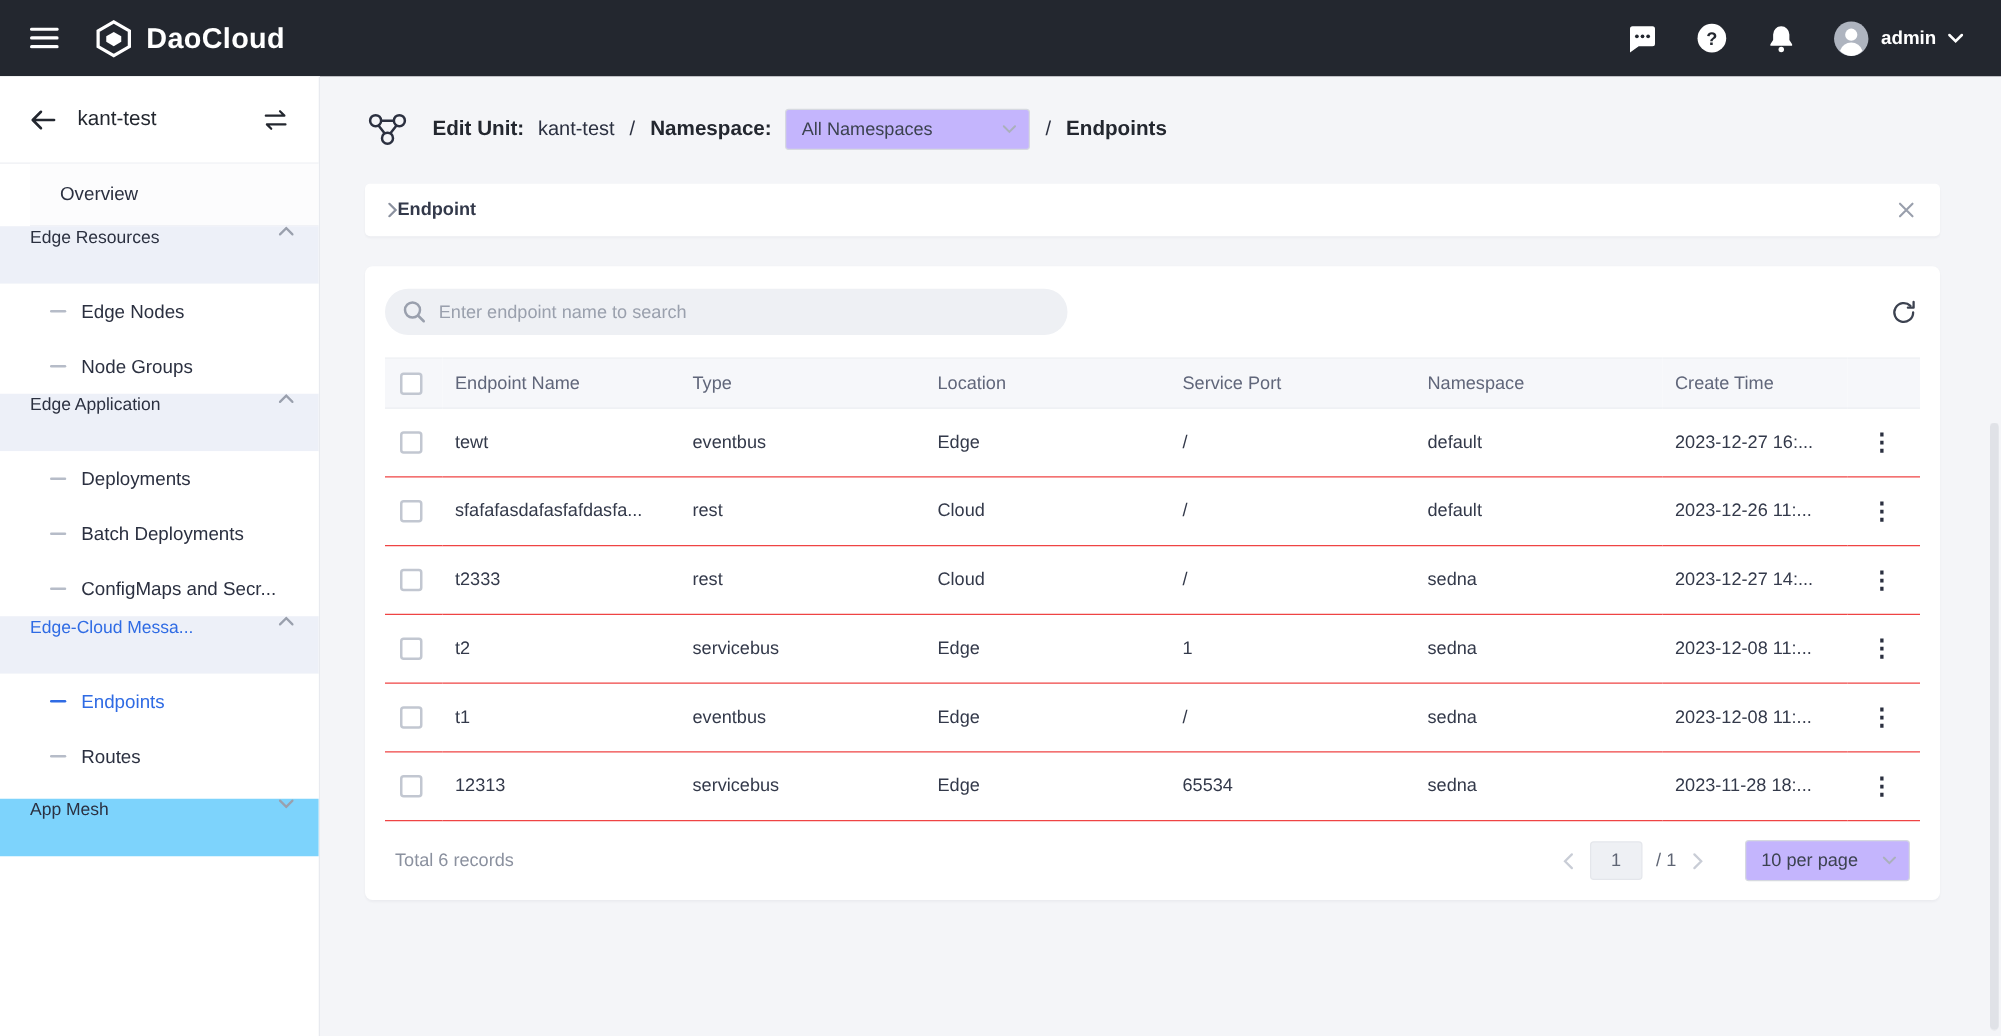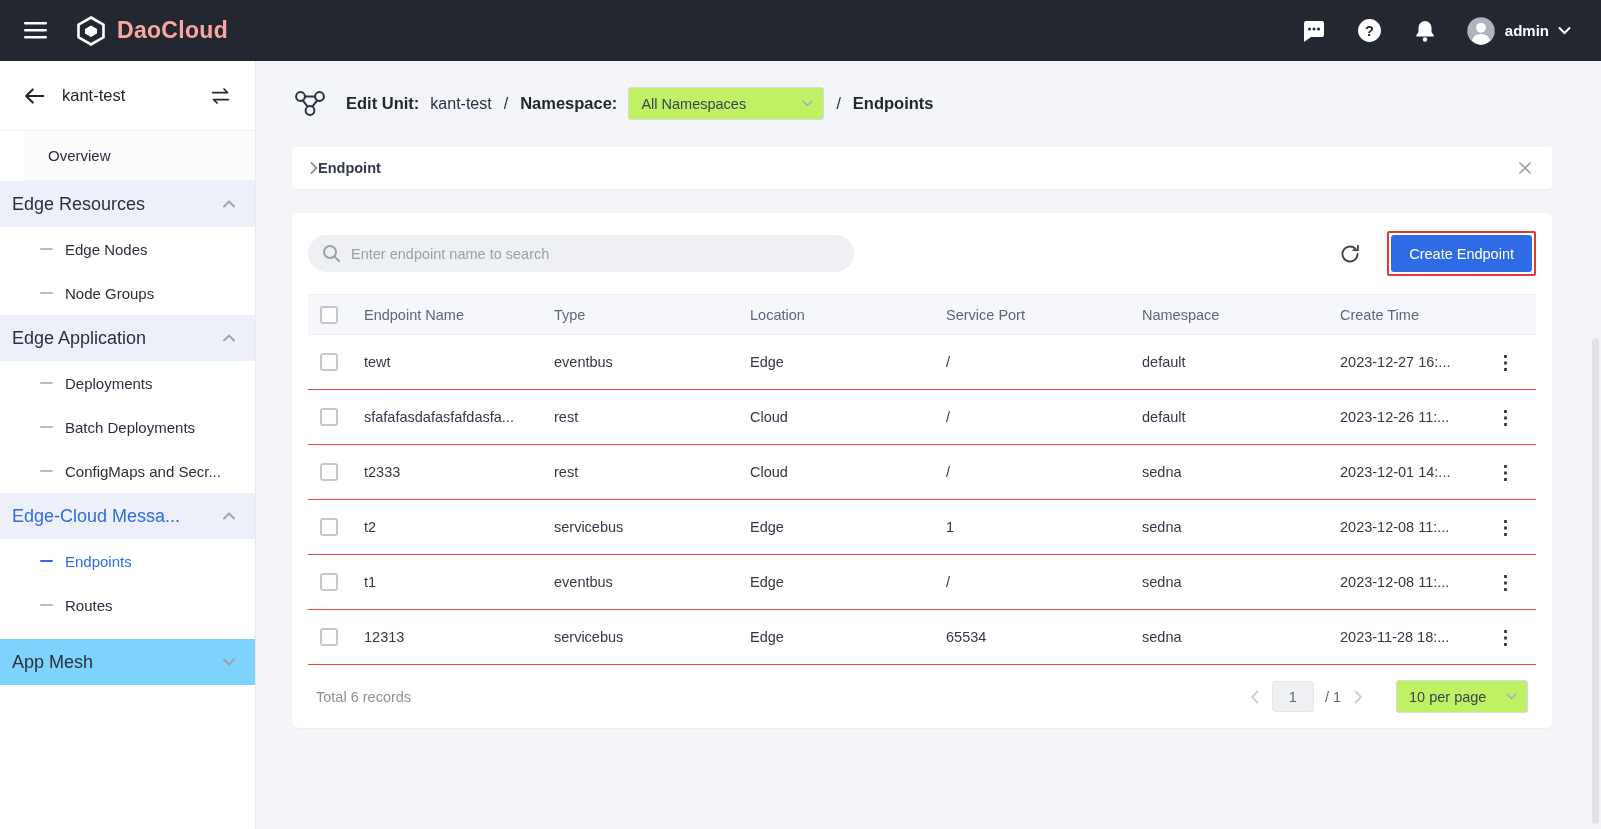--- a/index.html
+++ b/index.html
@@ -8,49 +8,49 @@
     font-family: "Liberation Sans", sans-serif;
     background: #f4f5f8; color: #2b3040;
   }
   button { font-family: inherit; }
 
   
   .topbar { height: 61px; background: #23272f; display: flex; align-items: center; justify-content: space-between; padding: 0 30px 0 22px; }
   .tb-left { display: flex; align-items: center; gap: 26px; }
   .icon-btn { background: none; border: none; padding: 2px; cursor: pointer; display: flex; align-items: center; }
   .brand { display: flex; align-items: center; gap: 10px; cursor: pointer; }
-  .brand-name { color: #fca5a5; font-size: 23px; font-weight: bold; letter-spacing: .3px; }
+  .brand-name { color: #ffffff; font-size: 23px; font-weight: bold; letter-spacing: .3px; }
   .tb-right { display: flex; align-items: center; gap: 27px; }
   .user { display: flex; align-items: center; gap: 9px; cursor: pointer; }
   .user-name { color: #fff; font-size: 15px; font-weight: bold; }
 
   
   .layout { display: flex; height: 768px; }
 
   
   .sidebar { width: 256px; flex-shrink: 0; background: #fff; border-right: 1px solid #e8eaef; overflow: hidden; }
   .side-head { height: 70px; display: flex; align-items: center; gap: 15px; padding: 0 22px; border-bottom: 1px solid #eef0f4; }
   .unit-title { flex: 1; font-size: 16.5px; color: #23272f; }
   .side-item { height: 50px; display: flex; align-items: center; padding: 0 24px; font-size: 15px; cursor: pointer; border-bottom: 1px solid #f1f2f6; background: #fcfcfd; margin-left: 24px; }
-  .side-section { height: 46px; background: #edf0f8; display: flex; align-items: center; justify-content: space-between; padding: 0 20px 0 12px; font-size: 18px; cursor: pointer; }
+  .side-section { height: 46px; background: #edf0f8; display: flex; align-items: flex-start; justify-content: space-between; padding: 0 20px 0 24px; font-size: 14px; cursor: pointer; }
   .side-section.active-section .sec-label { color: #2f6be4; }
   .side-child { height: 44px; display: flex; align-items: center; gap: 12px; padding: 0 24px 0 40px; font-size: 15px; cursor: pointer; background: #fff; }
   .dash { width: 13px; height: 2px; background: #b6bcc8; border-radius: 1px; flex-shrink: 0; }
   .side-child.active { color: #2f6be4; }
   .side-child.active .dash { background: #2f6be4; }
   .section-gap { height: 12px; background: #fff; }
 
   
   main { flex: 1; padding: 26px 56px 0 36px; position: relative; }
   .page-head { display: flex; align-items: center; gap: 11px; }
   .unit-icon { margin-right: 7px; display: flex; }
   .bc-strong { font-weight: bold; font-size: 16.5px; color: #23272f; }
   .bc-text { font-size: 16px; color: #2b3040; }
   .bc-sep { font-size: 16px; color: #2b3040; margin: 0 1px; }
-  .select { display: flex; align-items: center; justify-content: space-between; gap: 8px; background: #bef264; border: 1px solid #d6d9e0; border-radius: 3px; height: 33px; padding: 0 10px 0 12px; font-size: 14.5px; color: #3c4250; cursor: pointer; }
+  .select { display: flex; align-items: center; justify-content: space-between; gap: 8px; background: #c4b5fd; border: 1px solid #d6d9e0; border-radius: 3px; height: 33px; padding: 0 10px 0 12px; font-size: 14.5px; color: #3c4250; cursor: pointer; }
   .ns-select { width: 196px; }
 
   .panel { margin-top: 27px; background: #fff; border-radius: 4px; height: 42px; display: flex; align-items: center; gap: 0; padding: 0 18px; box-shadow: 0 1px 2px rgba(31,35,41,.04); }
   .panel-title { font-size: 14.5px; font-weight: bold; color: #33394a; }
   .panel-close { margin-left: auto; }
 
   .card { margin-top: 24px; background: #fff; border-radius: 6px; padding: 18px 16px 0; box-shadow: 0 1px 2px rgba(31,35,41,.04); }
   .toolbar { display: flex; align-items: center; justify-content: space-between; }
   .search { position: relative; width: 546px; }
   .search input { width: 100%; height: 37px; border: none; outline: none; background: #eef0f4; border-radius: 19px; padding: 0 16px 0 43px; font-size: 14.5px; color: #2b3040; font-family: inherit; }
@@ -287,23 +287,20 @@
           </span>
           <input type="text" placeholder="Enter endpoint name to search" style="">
         </div>
         <div class="tools">
           <button class="icon-btn">
             <svg width="22" height="22" viewBox="0 0 24 24">
                 <path d="M20.2 12a8.2 8.2 0 1 1-2.4-5.8" fill="none" stroke="#3c4250" stroke-width="2" stroke-linecap="round"></path>
                 <path d="M20.6 2.8v5h-5" fill="none" stroke="#3c4250" stroke-width="2" stroke-linecap="round" stroke-linejoin="round"></path>
               </svg>
           </button>
-          <div class="hl-box">
-            <button class="btn-primary">Create Endpoint</button>
-          </div>
         </div>
       </div>
 
       <table>
         <colgroup>
           <col class="col-check">
             <col class="col-name">
             <col class="col-type">
             <col class="col-loc">
             <col class="col-port">
@@ -344,21 +341,21 @@
             <td>2023-12-26 11:...</td>
             <td><button class="kebab">⋮</button></td>
           </tr>
           <tr>
             <td class="cell-check"><span class="checkbox"></span></td>
             <td>t2333</td>
             <td>rest</td>
             <td>Cloud</td>
             <td>/</td>
             <td>sedna</td>
-            <td>2023-12-01 14:...</td>
+            <td>2023-12-27 14:...</td>
             <td><button class="kebab">⋮</button></td>
           </tr>
           <tr>
             <td class="cell-check"><span class="checkbox"></span></td>
             <td>t2</td>
             <td>servicebus</td>
             <td>Edge</td>
             <td>1</td>
             <td>sedna</td>
             <td>2023-12-08 11:...</td>

